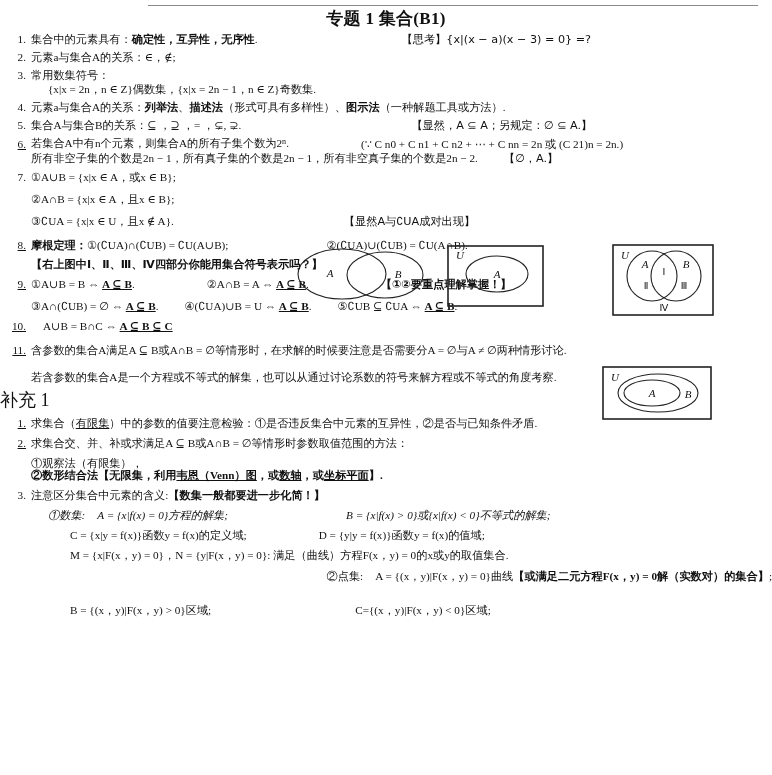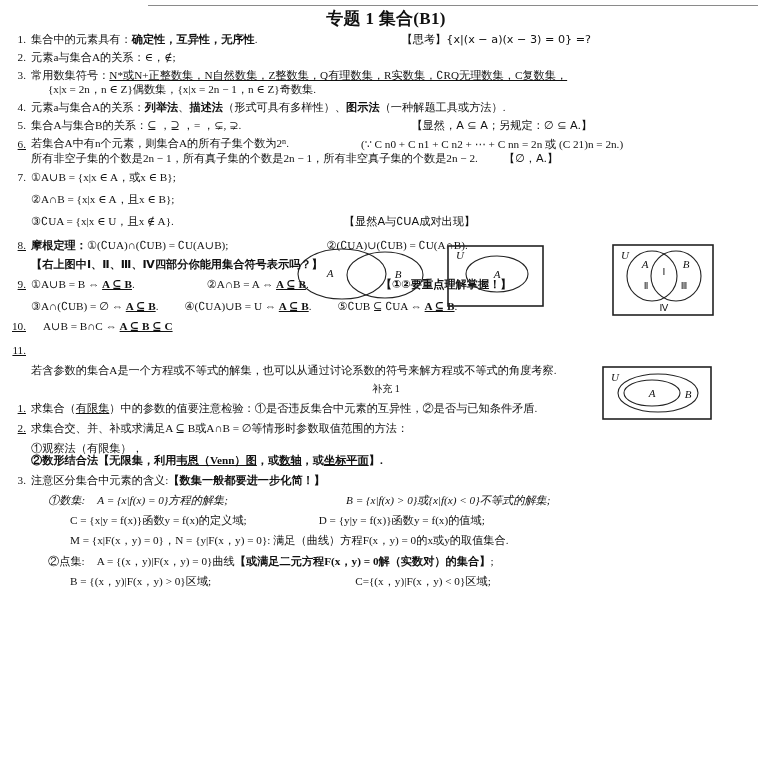--- a/index.html
+++ b/index.html
@@ -79,22 +79,21 @@
   
   .venn-ab { left: 290px; top: 244px; }
   
   .venn-u-a { left: 445px; top: 242px; }
   
   .venn-regions { left: 610px; top: 242px; }
   
   .venn-subset { left: 600px; top: 364px; }
 
   .center-title {
-    text-align: center;
-    font-size: 10px;
+    font-size: 18px;
     margin: 8px 0 9px 0;
   }
   .bracket { font-family: "DejaVu Sans", sans-serif; }
   svg text {
     font-family: "Liberation Serif", serif;
     font-style: italic;
     font-size: 11px;
     fill: #111;
   }
   svg text.rom { font-style: normal; font-size: 9.5px; }
@@ -121,21 +120,20 @@
     </div>
 
     <div class="row" style="margin-bottom:7px;">
       <span class="num">2.</span>
       <span>元素a与集合A的关系：∈，∉;</span>
     </div>
 
     <div class="row" style="margin-bottom:2px;">
       <span class="num">3.</span>
       <span>常用数集符号：</span>
-        <span class="u">N*或N+正整数集，N自然数集，Z整数集，Q有理数集，R实数集，∁RQ无理数集，C复数集，</span>
     </div>
     <div class="row indent2" style="margin-bottom:7px;">
       <span>{x|x = 2n，n ∈ Z}偶数集，{x|x = 2n − 1，n ∈ Z}奇数集.</span>
     </div>
 
     <div class="row" style="margin-bottom:7px;">
       <span class="num">4.</span>
       <span>
         <span>元素a与集合A的关系：</span><span class="b">列举法</span><span>、</span><span class="b">描述法</span><span>（形式可具有多样性）、</span><span class="b">图示法</span><span>（一种解题工具或方法）.</span>
       </span>
@@ -204,22 +202,23 @@
       <span class="spacer-m"></span>
       <span><span>⑤∁UB ⊆ ∁UA ⇔ </span><span class="bu">A ⊆ B</span><span>.</span></span>
     </div>
 
     <div class="row" style="margin-bottom:12px;">
       <span class="num u">10.</span>
       <span class="spacer-s"></span>
       <span><span>A∪B = B∩C  ⇔  </span><span class="bu">A ⊆ B ⊆ C</span></span>
     </div>
 
-    <div class="row" style="margin-bottom:9px;">
+    <div class="row" style="margin-bottom:16px;">
       <span class="num u">11.</span>
+      <span>含参数的集合A满足A ⊆ B或A∩B = ∅等情形时，在求解的时候要注意是否需要分A = ∅与A ≠ ∅两种情形讨论.</span>
     </div>
     <div class="row indent" style="margin-bottom:4px;">
       <span>若含参数的集合A是一个方程或不等式的解集，也可以从通过讨论系数的符号来解方程或不等式的角度考察.</span>
     </div>
 
     <div class="center-title">补充 1</div>
 
     <div class="row" style="margin-bottom:9px;">
       <span class="num u">1.</span>
       <span><span>求集合（</span><span class="u">有限集</span><span>）中的参数的值要注意检验：①是否违反集合中元素的互异性，②是否与已知条件矛盾.</span></span>
@@ -253,21 +252,21 @@
     <div class="row indent3" style="margin-bottom:9px;">
       <span>C = {x|y = f(x)}函数y = f(x)的定义域;</span>
       <span class="spacer-xl"></span>
       <span>D = {y|y = f(x)}函数y = f(x)的值域;</span>
     </div>
 
     <div class="row indent3" style="margin-bottom:9px;">
       <span>M = {x|F(x，y) = 0}，N = {y|F(x，y) = 0}: 满足（曲线）方程F(x，y) = 0的x或y的取值集合.</span>
     </div>
 
-    <div class="row indent2" style="margin-bottom:9px;">
+    <div class="row indent2" style="margin-bottom:23px;justify-content:flex-end;">
       <span>②点集:</span>
       <span class="spacer-s"></span>
       <span><span>A = {(x，y)|F(x，y) = 0}曲线</span><span class="b">【或满足二元方程F(x，y) = 0解（实数对）的集合】</span><span>;</span></span>
     </div>
 
     <div class="row indent3" style="margin-bottom:6px;">
       <span>B = {(x，y)|F(x，y) &gt; 0}区域;</span>
       <span class="spacer-xl"></span>
       <span class="spacer-xl"></span>
       <span>C={(x，y)|F(x，y) &lt; 0}区域;</span>

